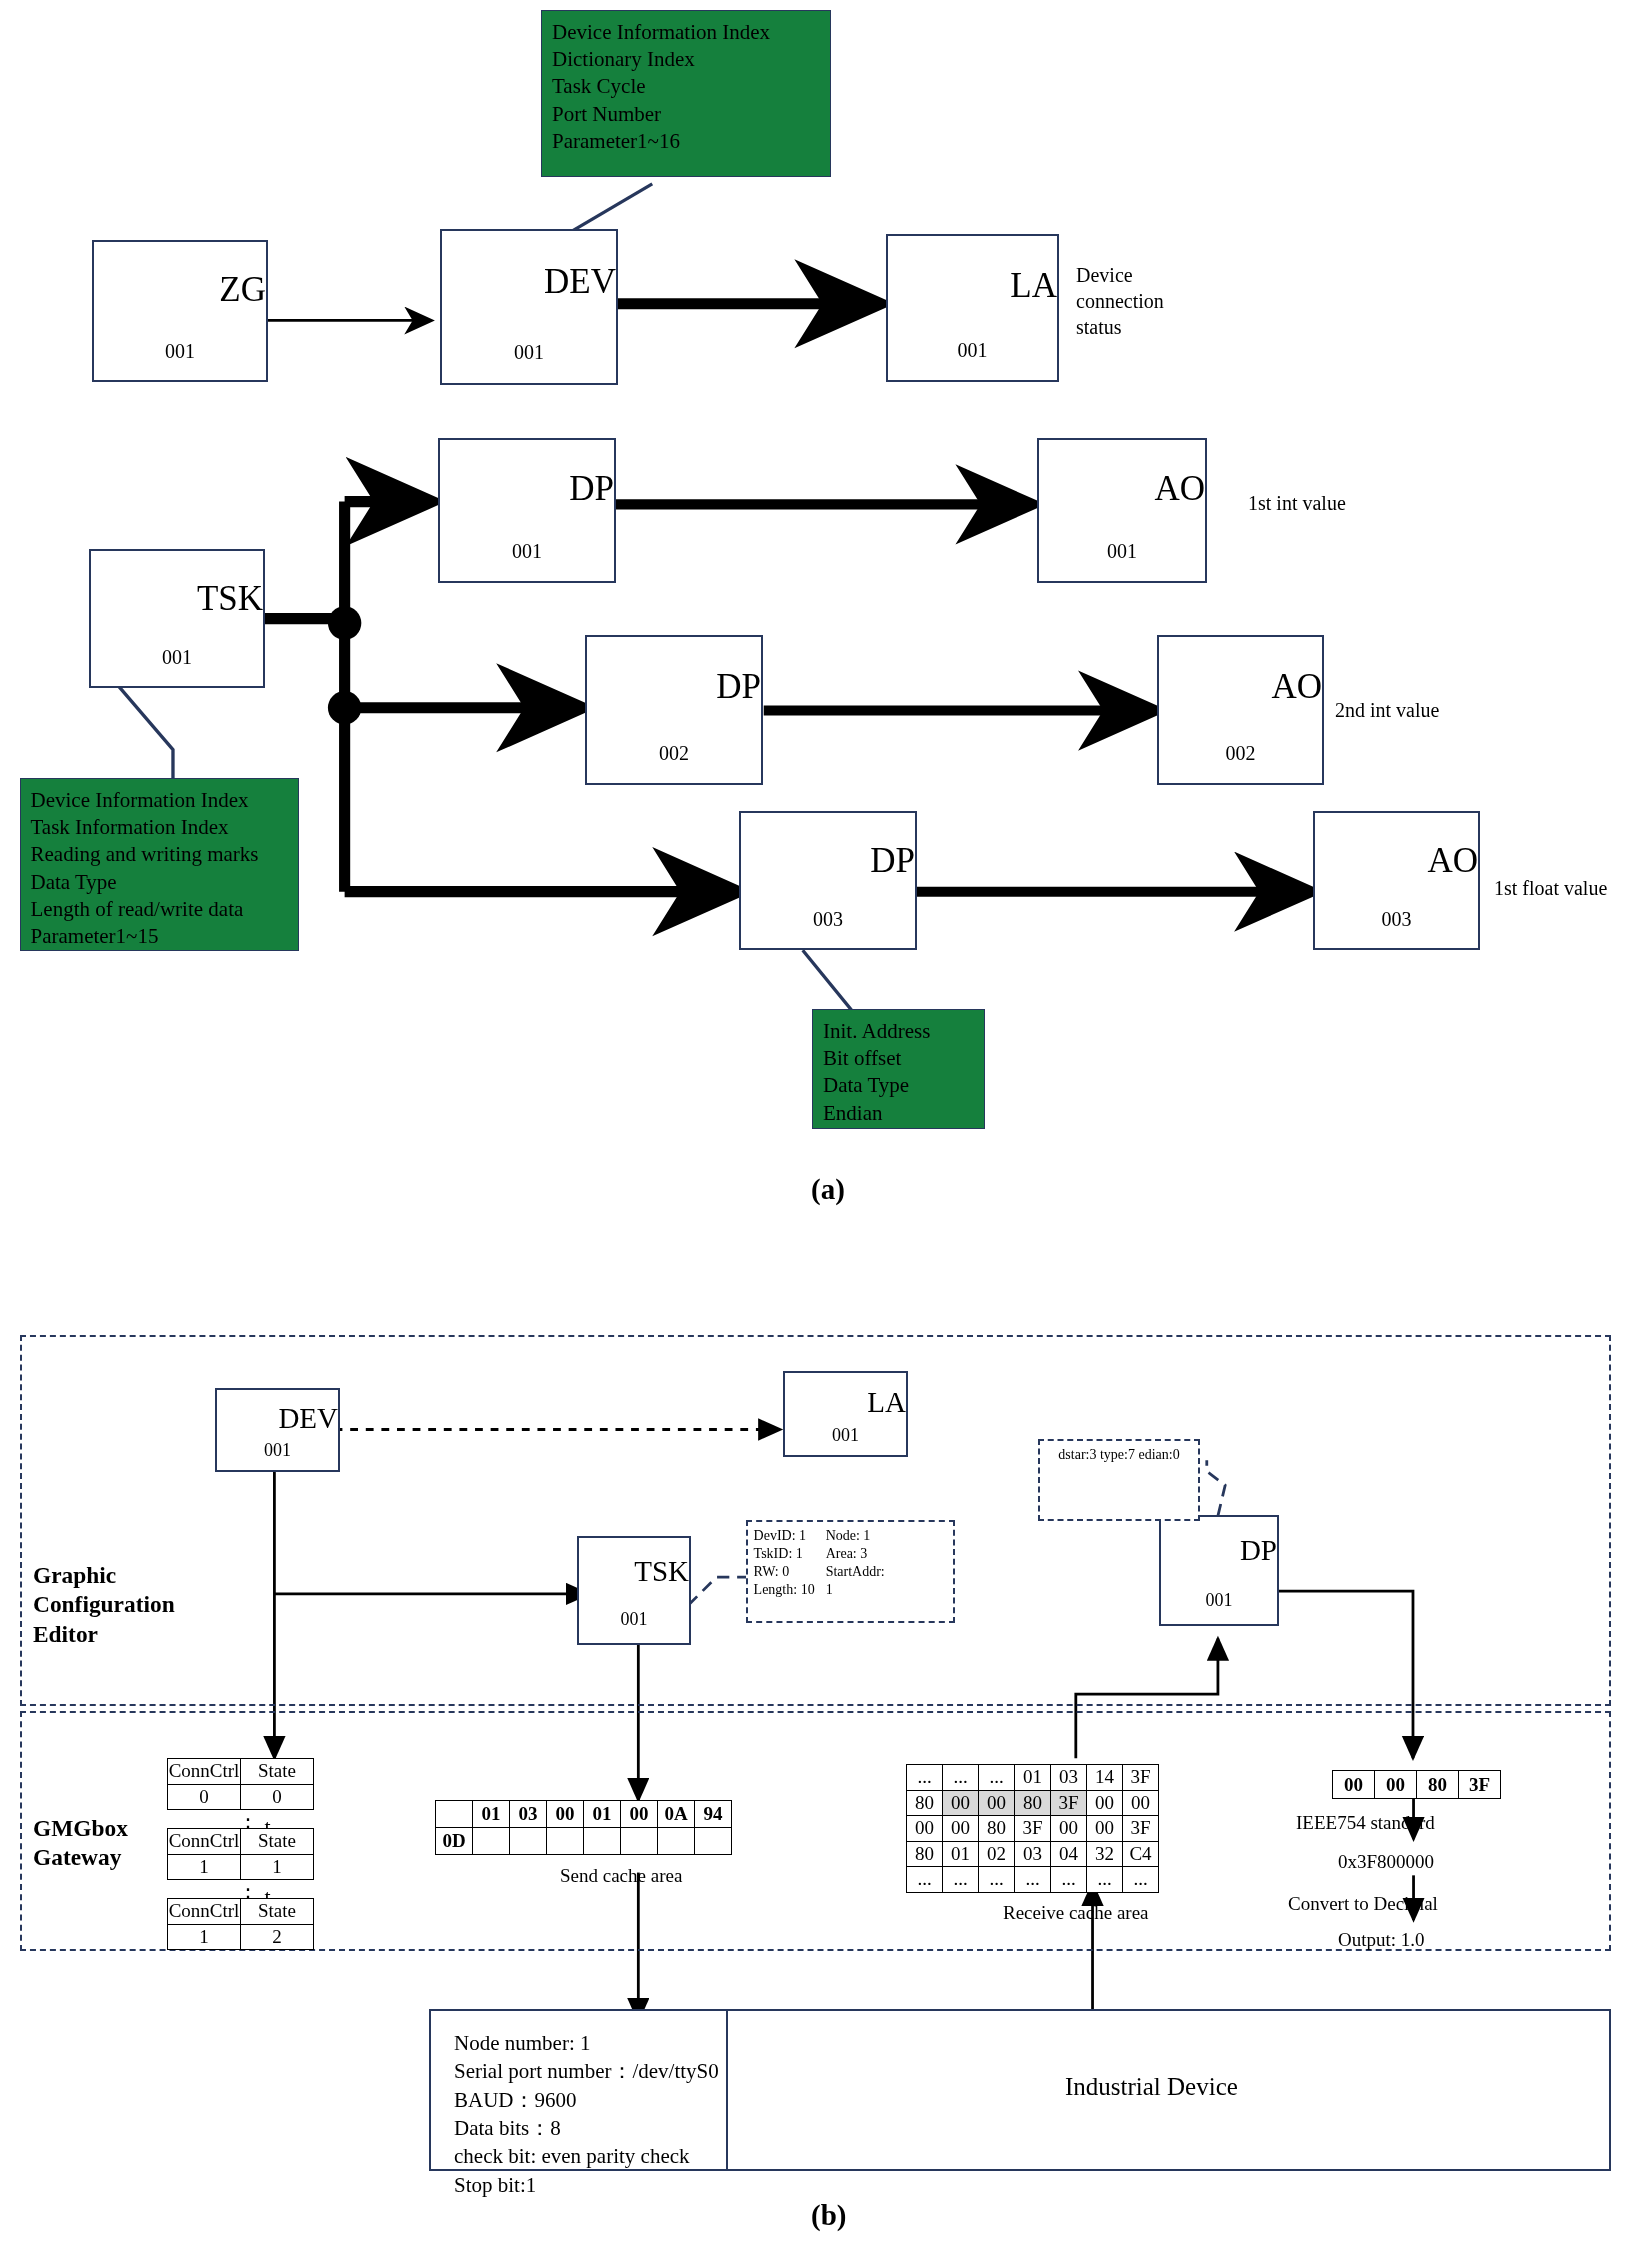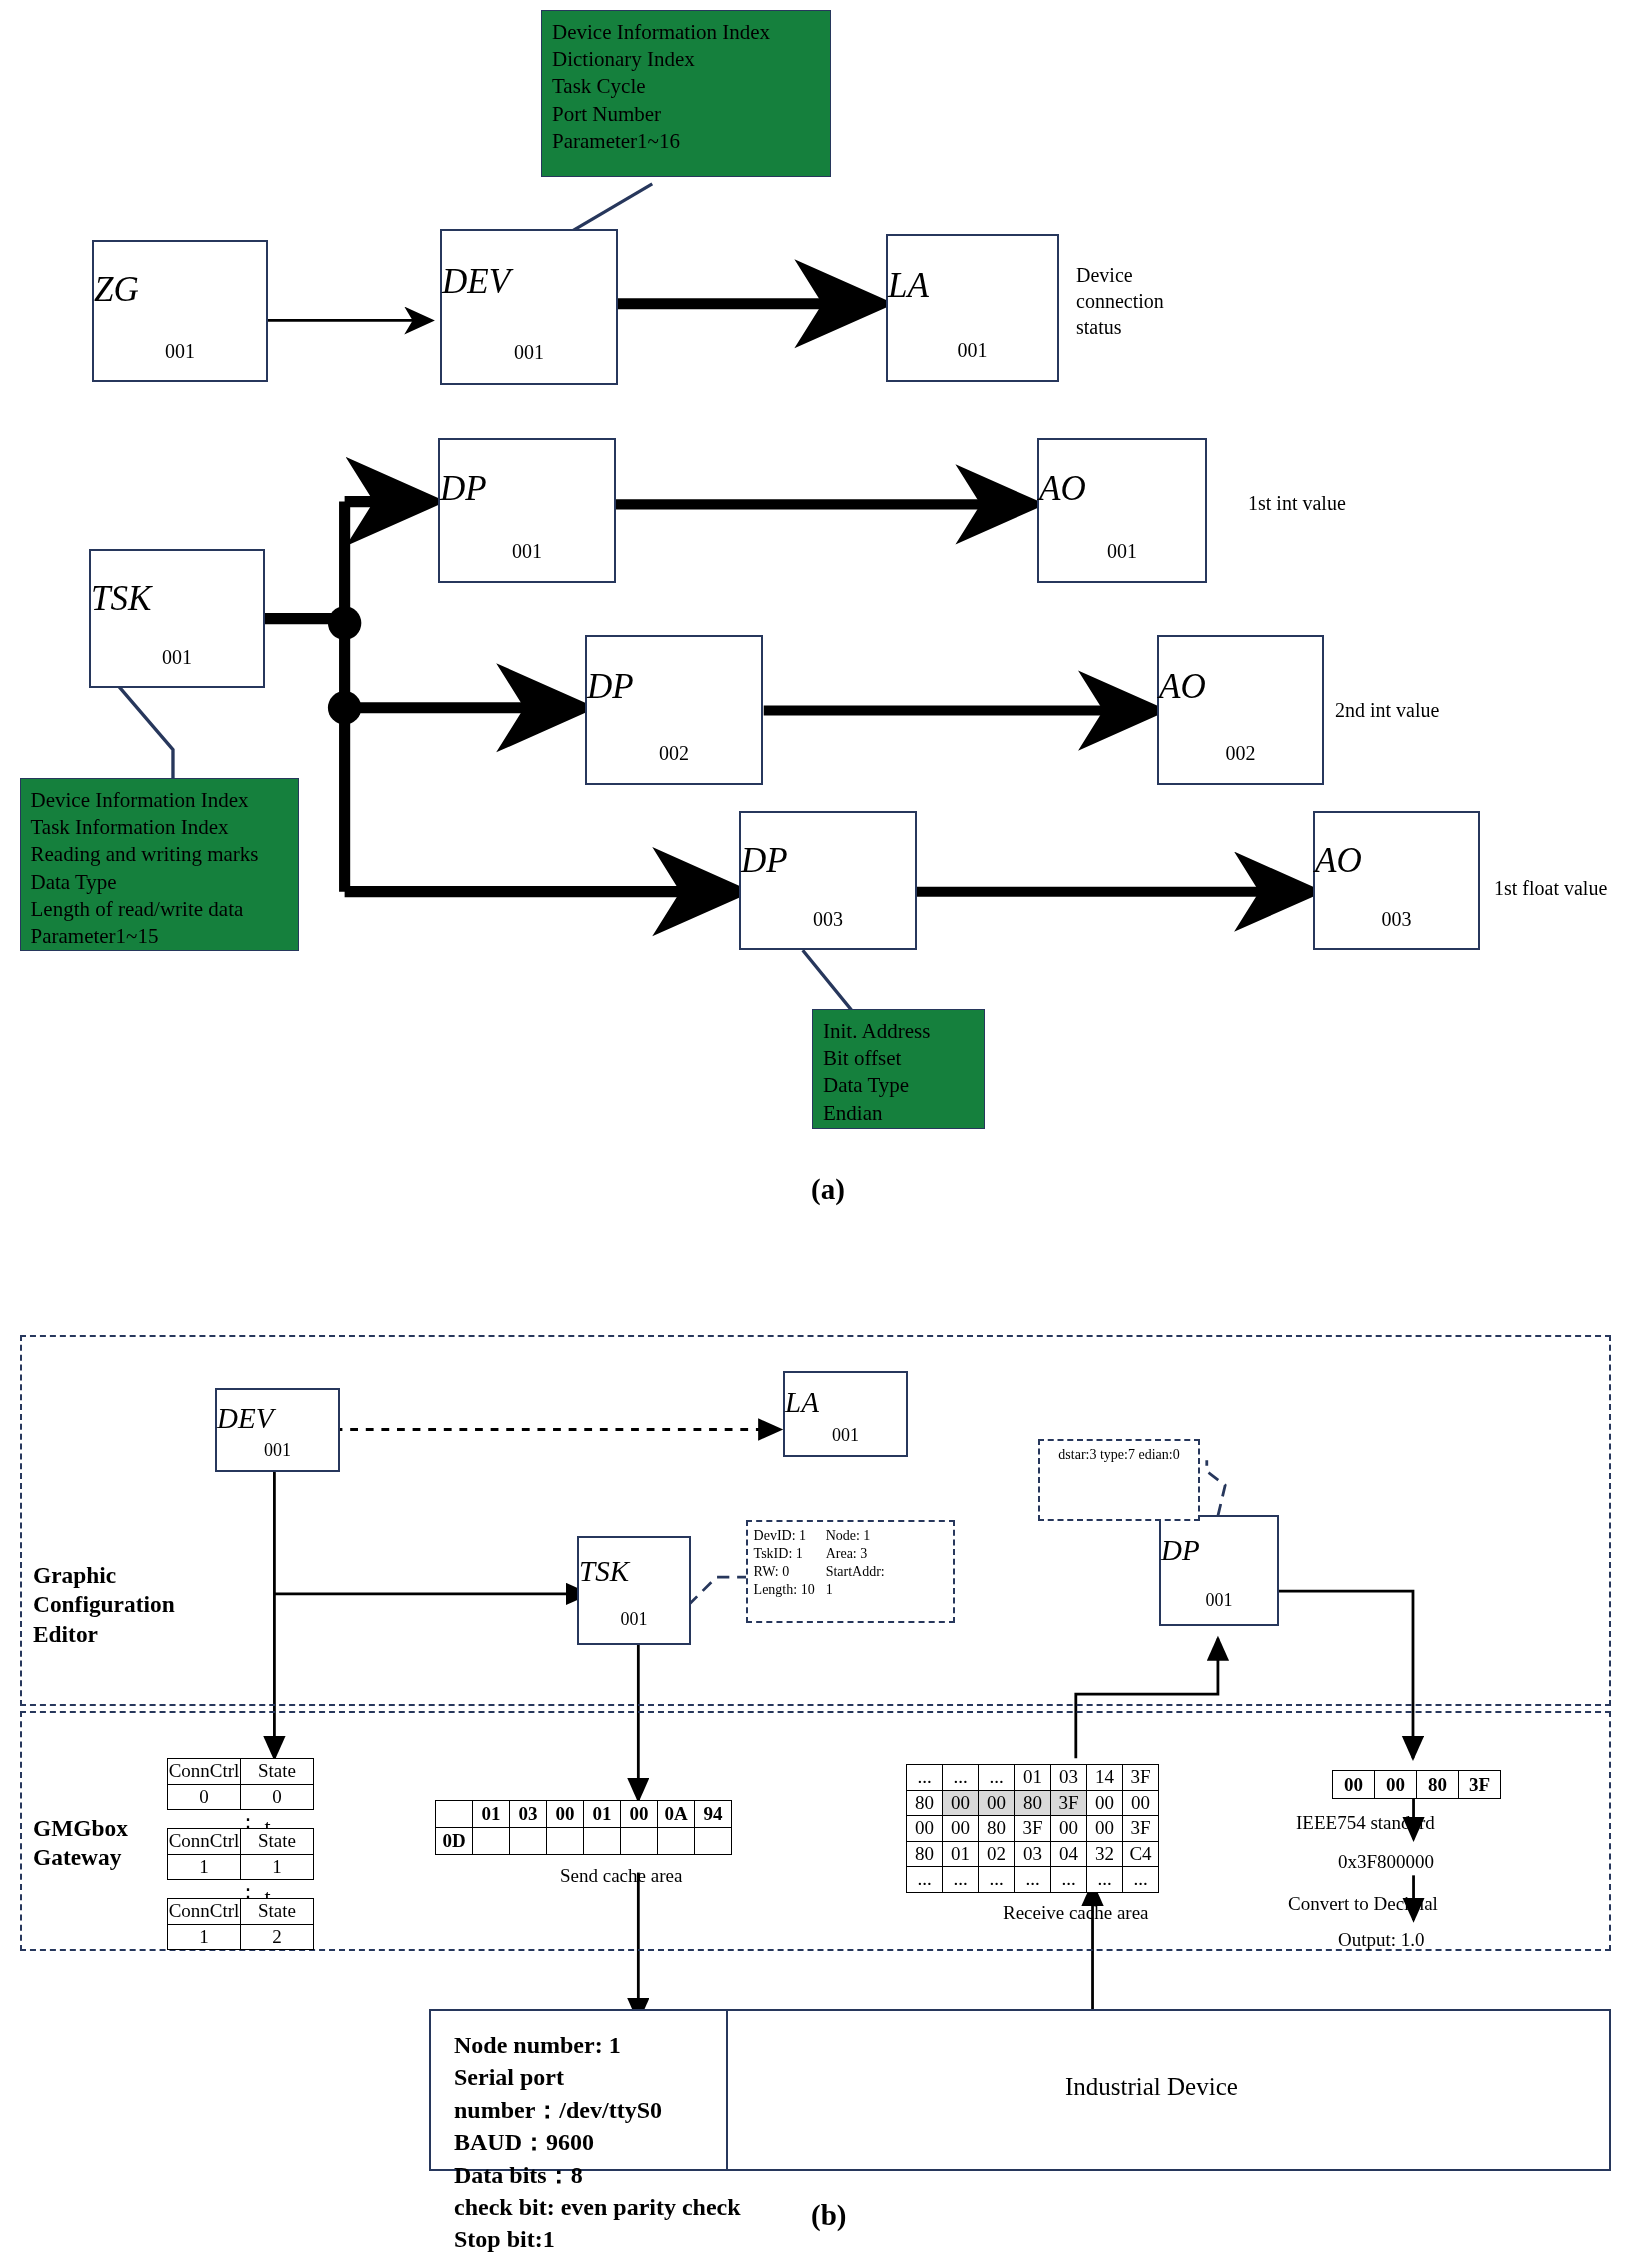--- a/index.html
+++ b/index.html
@@ -1,20 +1,20 @@
 <!DOCTYPE html>
 <html style="font-size:9px"><head>
 <meta charset="utf-8">
 <style>
   html,body{margin:0;padding:0;background:#fff;}
   body{font-family:"Liberation Serif", serif;color:#000;}
   #page{position:relative;width:1635px;height:2261px;background:#fff;overflow:hidden;}
 
   .blk{position:absolute;border:2.2px solid #27375c;background:#fff;box-sizing:border-box;}
-  .blk .nm{position:absolute;left:0;right:0;top:22%;text-align:left;font-size:35px;line-height:1;font-family:"Liberation Serif",serif;font-style:italic;}
+  .blk .nm{position:absolute;left:0;right:0;top:22%;text-align:right;font-size:35px;line-height:1;font-family:"Liberation Serif",serif;}
   .blk .idx{position:absolute;left:0;right:0;bottom:14%;text-align:center;font-size:20px;line-height:1;font-family:"Liberation Serif",serif;}
 
   .note{position:absolute;border:1.7px solid #27375c;background:#15803d;box-sizing:border-box;padding:7.8px 10px;font-size:21px;line-height:1.30;font-family:"Liberation Serif",serif;white-space:pre-line;}
 
   .sidelab{position:absolute;font-size:20px;line-height:1.30;font-family:"Liberation Serif",serif;white-space:pre-line;}
 
   .caption{position:absolute;font-size:29px;font-weight:bold;font-family:"Liberation Serif",serif;}
 
   .dashbox{position:absolute;border:2.8px dashed #27375c;box-sizing:border-box;background:transparent;}
   .dashnote{position:absolute;border:2.2px dashed #27375c;box-sizing:border-box;background:#fff;font-size:14px;line-height:1.30;font-family:"Liberation Serif",serif;padding:4.5px 5.6px;}
@@ -25,21 +25,21 @@
 
   table.grid{position:absolute;border-collapse:collapse;background:#fff;font-family:"Liberation Serif",serif;}
   table.grid td{border:1.7px solid #000;text-align:center;font-size:19px;padding:0;height:26px;font-weight:bold;}
   table.grid.ccs td{width:72px;height:24.5px;font-weight:normal;font-size:19px;}
   table.grid.hexrow td{width:36px;}
   table.grid.rcv td{width:35px;height:24.5px;font-weight:normal;}
   table.grid.rcv td.hl{background:#d9d9d9;}
   table.grid.ieee td{width:41px;height:27px;}
 
   .plain{position:absolute;font-size:19px;font-family:"Liberation Serif",serif;white-space:pre-line;line-height:1.3;}
-  .plainb{position:absolute;font-size:24px;font-family:"Liberation Serif",serif;white-space:pre-line;line-height:1.35;font-weight:bold;}
+  .plainb{position:absolute;font-size:21px;font-family:"Liberation Serif",serif;white-space:pre-line;line-height:1.35;}
   .idbox{position:absolute;border:2.2px solid #27375c;box-sizing:border-box;background:#fff;}
   .idbox .sep{position:absolute;top:0;bottom:0;width:1.7px;background:#27375c;}
   .idtitle{position:absolute;font-size:25px;font-family:"Liberation Serif",serif;}
 
   .dots{position:absolute;font-size:22px;font-family:"Liberation Serif",serif;}
   svg.ov{position:absolute;left:0;top:0;width:1635px;height:2261px;pointer-events:none;}
 </style>
 </head>
 <body>
 

